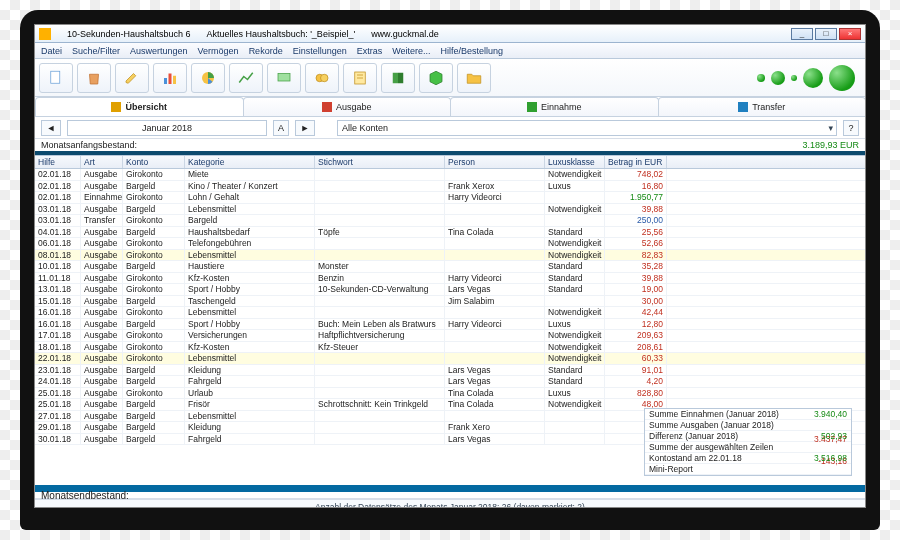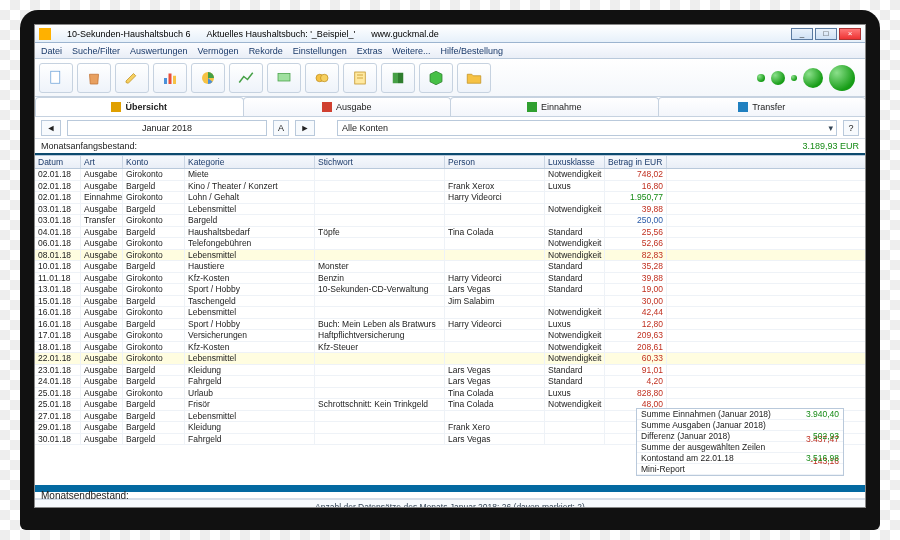--- a/index.html
+++ b/index.html
@@ -22,33 +22,33 @@
   .tabs{height:20px;display:flex;border-bottom:1px solid #c6d2e0;}
   .tab{flex:1;border:1px solid #c6d2e0;border-bottom:none;background:linear-gradient(#fff,#f3f6fb);display:flex;align-items:center;justify-content:center;gap:4px;border-radius:4px 4px 0 0;margin-right:-1px;}
   .tab.active{background:#fff;font-weight:bold;}
   .tab .ti{width:10px;height:10px;}
   .filterbar{height:22px;display:flex;align-items:center;gap:6px;padding:2px 6px;border-bottom:1px solid #d7dee8;}
   .nav{width:20px;height:16px;border:1px solid #b9c9db;background:#f7fafd;display:flex;align-items:center;justify-content:center;}
   .monthbox{flex:0 0 200px;display:flex;align-items:center;justify-content:center;border:1px solid #b9c9db;height:16px;background:#fff;}
   .sqbtn{width:16px;height:16px;border:1px solid #b9c9db;background:#f7fafd;display:flex;align-items:center;justify-content:center;}
   .combo{flex:1;height:16px;border:1px solid #b9c9db;background:#fff;display:flex;align-items:center;padding:0 4px;position:relative;}
   .combo::after{content:"▾";position:absolute;right:3px;color:#345;}
-  .startrow{height:16px;display:flex;align-items:center;padding:0 6px;border-bottom:2px solid #0c4a6e;}
+  .startrow{height:16px;display:flex;align-items:center;padding:0 6px;border-bottom:4px solid #0c4a6e;}
   .startrow .amt{margin-left:auto;color:#158a15;}
   .gridhead{display:grid;grid-template-columns:46px 42px 62px 130px 130px 100px 60px 62px;height:14px;background:linear-gradient(#f6f9fd,#e9eef7);border-bottom:1px solid #b9c9db;border-top:1px solid #b9c9db;}
   .gridhead div{border-right:1px solid #cbd6e4;padding:0 3px;display:flex;align-items:center;font-size:8.5px;color:#1a3a6a;overflow:hidden;white-space:nowrap;}
   .gridbody{height:316px;overflow:hidden;}
   .row{display:grid;grid-template-columns:46px 42px 62px 130px 130px 100px 60px 62px;height:11.5px;border-bottom:1px solid #eef2f7;}
   .row div{border-right:1px solid #eef2f7;padding:0 3px;font-size:8.5px;display:flex;align-items:center;overflow:hidden;white-space:nowrap;}
   .row.hl{background:#fffde0;}
   .row .amt{justify-content:flex-end;}
   .row .amt.red{color:#c03020;}
   .row .amt.green{color:#158a15;}
   .row .amt.blue{color:#2a5aa8;}
-  .summary{position:absolute;right:36px;bottom:54px;width:208px;border:1px solid #b9c9db;background:#fff;font-size:8.5px;}
+  .summary{position:absolute;right:28px;bottom:54px;width:208px;border:1px solid #b9c9db;background:#fff;font-size:8.5px;}
   .summary .srow{display:flex;justify-content:space-between;padding:0 4px;height:11px;align-items:center;border-bottom:1px solid #eef2f7;}
   .srow .v.green{color:#158a15;}
   .srow .v.red{color:#c03020;margin-top:28px;}
   .endrow{height:14px;display:flex;align-items:center;padding:0 6px;border-top:7px solid #0369a1;border-bottom:1px solid #d7dee8;font-size:10px;}
   .statusbar{height:14px;display:flex;align-items:center;justify-content:center;background:#f7fafd;border-top:1px solid #d7dee8;font-size:8.5px;color:#345;}
   .checker{position:absolute;inset:0;z-index:-1;background-image:linear-gradient(45deg,#eee 25%,transparent 25%,transparent 75%,#eee 75%),linear-gradient(45deg,#eee 25%,transparent 25%,transparent 75%,#eee 75%);background-size:20px 20px;background-position:0 0,10px 10px;}
 </style>
 </head>
 <body>
 <div class="checker"></div>
@@ -188,21 +188,21 @@
         </div>
     <div class="sqbtn">?</div>
   </div>
 
   <div class="startrow">
     <span>Monatsanfangsbestand:</span>
     <span class="amt">3.189,93 EUR</span>
   </div>
 
   <div class="gridhead" id="gridhead">
-        <div>Datum</div>
+        <div>Hilfe</div>
         <div>Art</div>
         <div>Konto</div>
         <div>Kategorie</div>
         <div>Stichwort</div>
         <div>Person</div>
         <div>Luxusklasse</div>
         <div>Betrag in EUR</div>
       </div>
   <div class="gridbody" id="gridbody">
         <div class="row">

